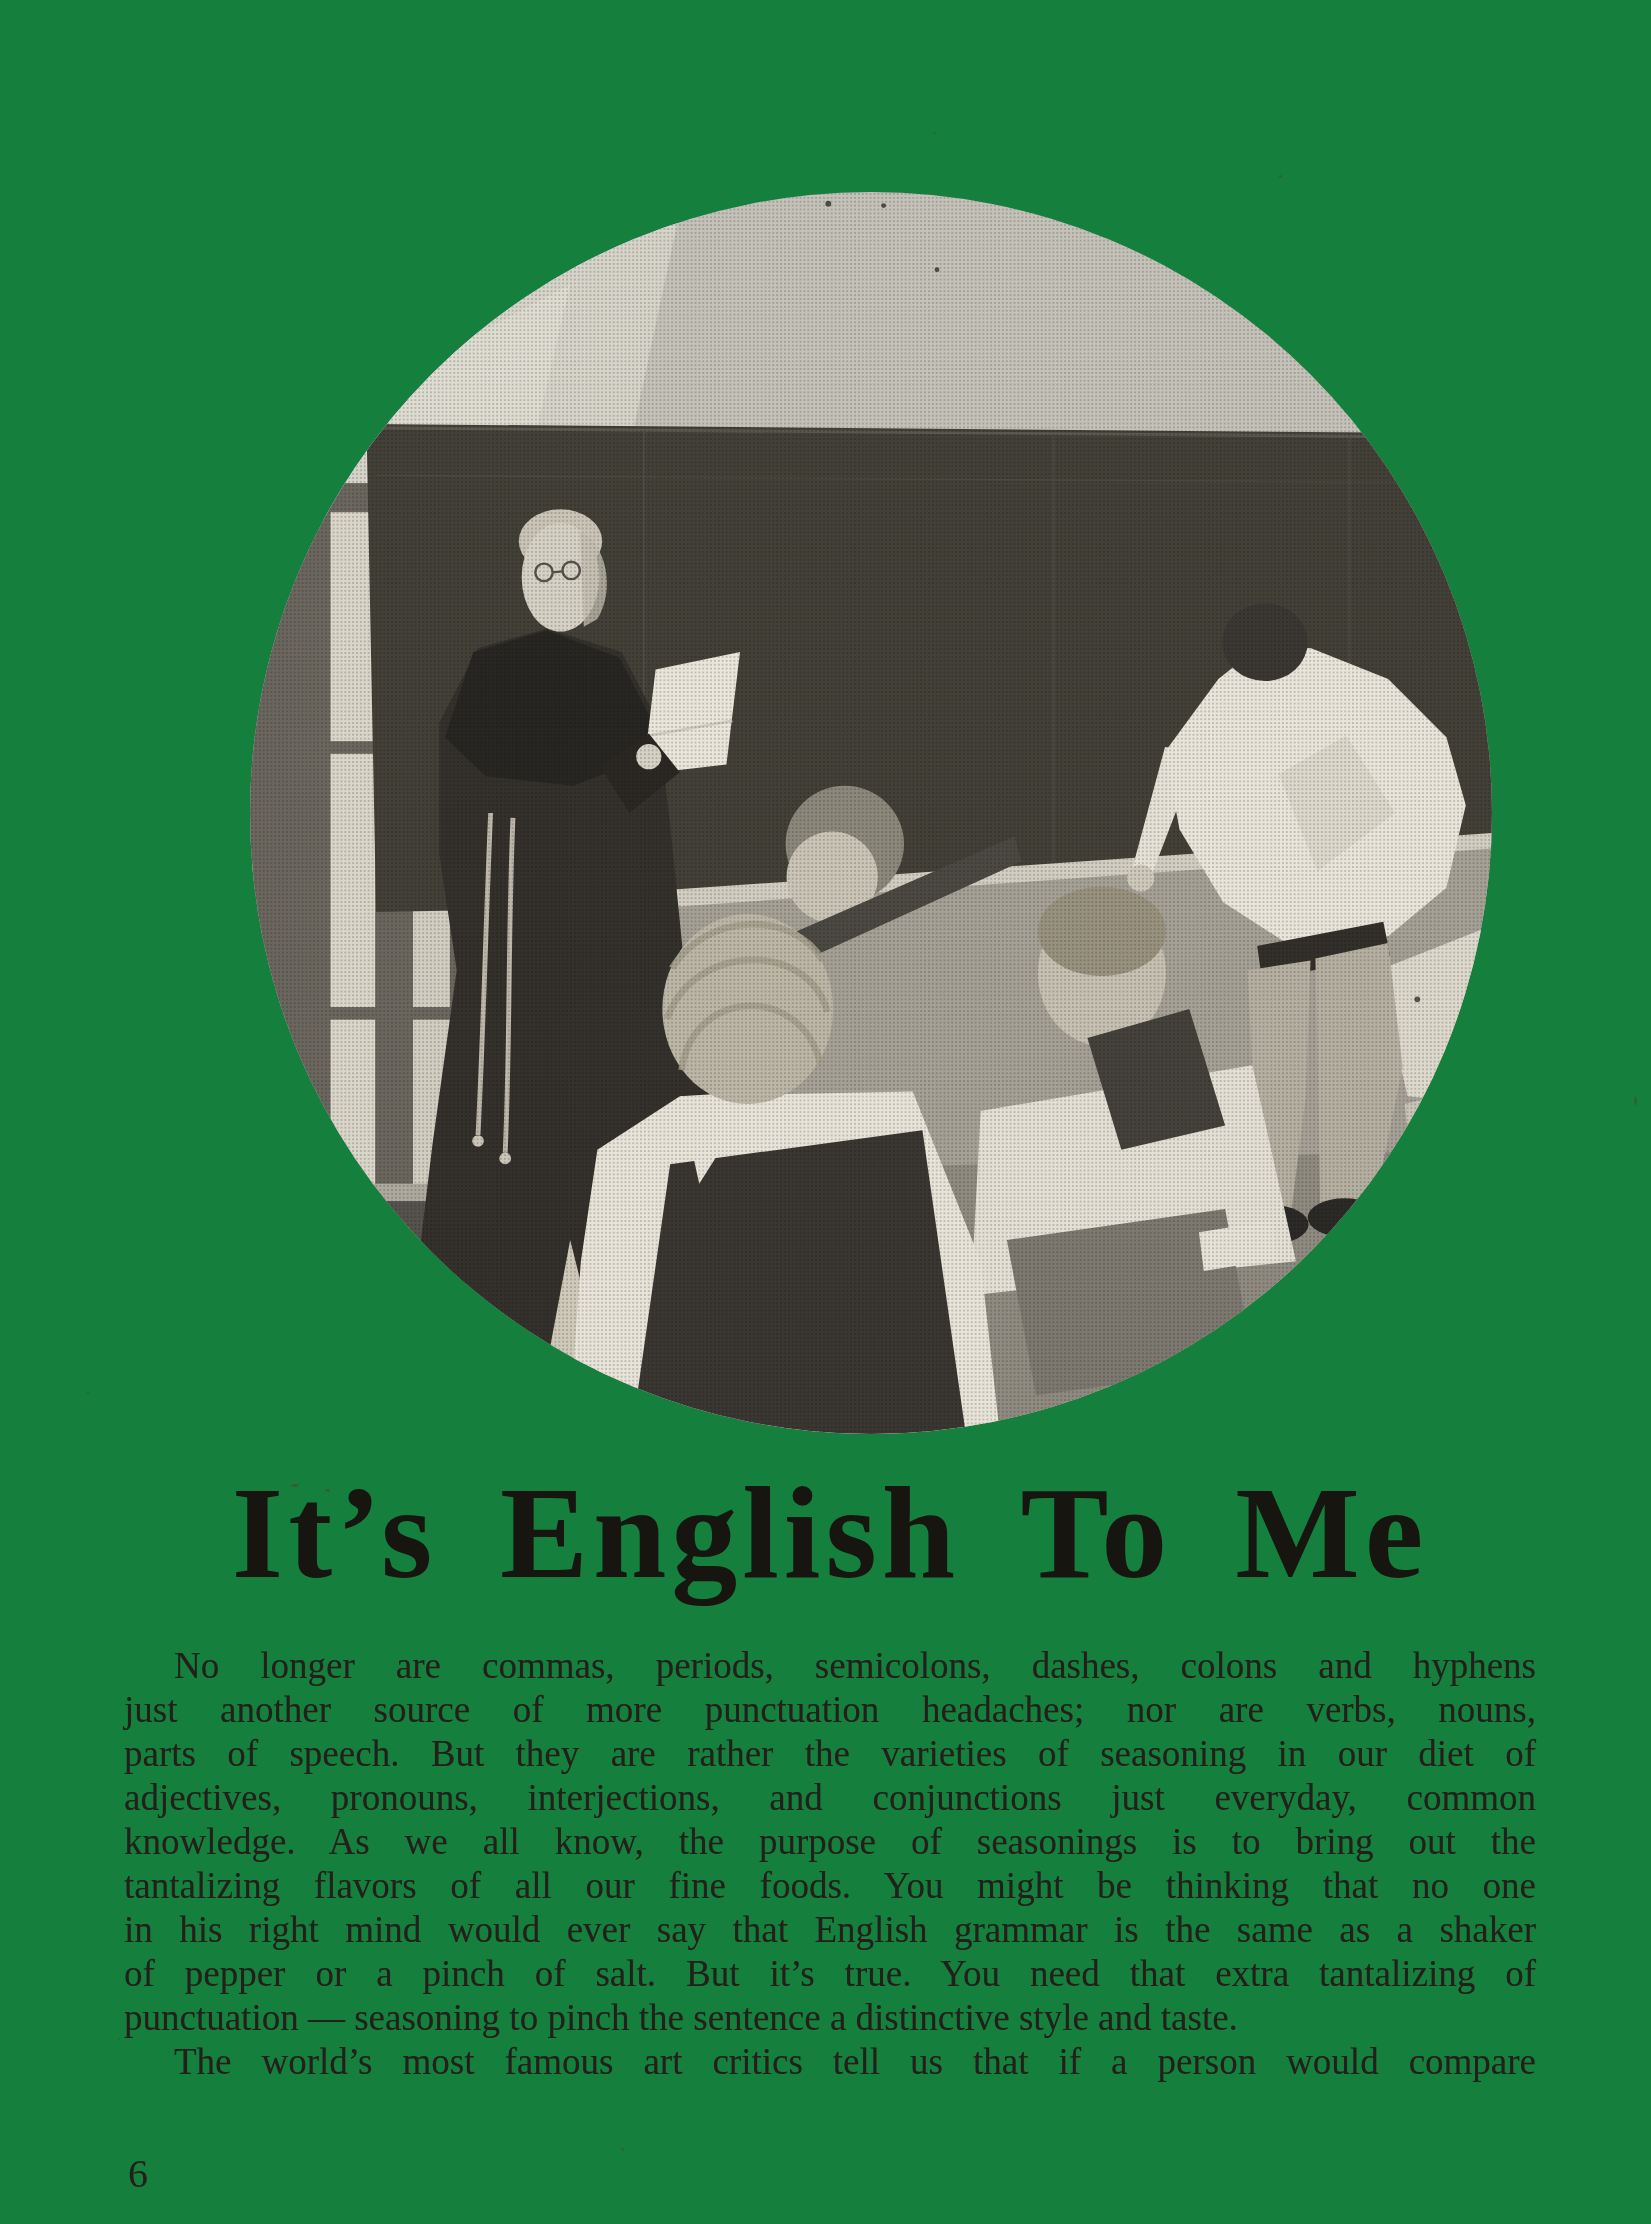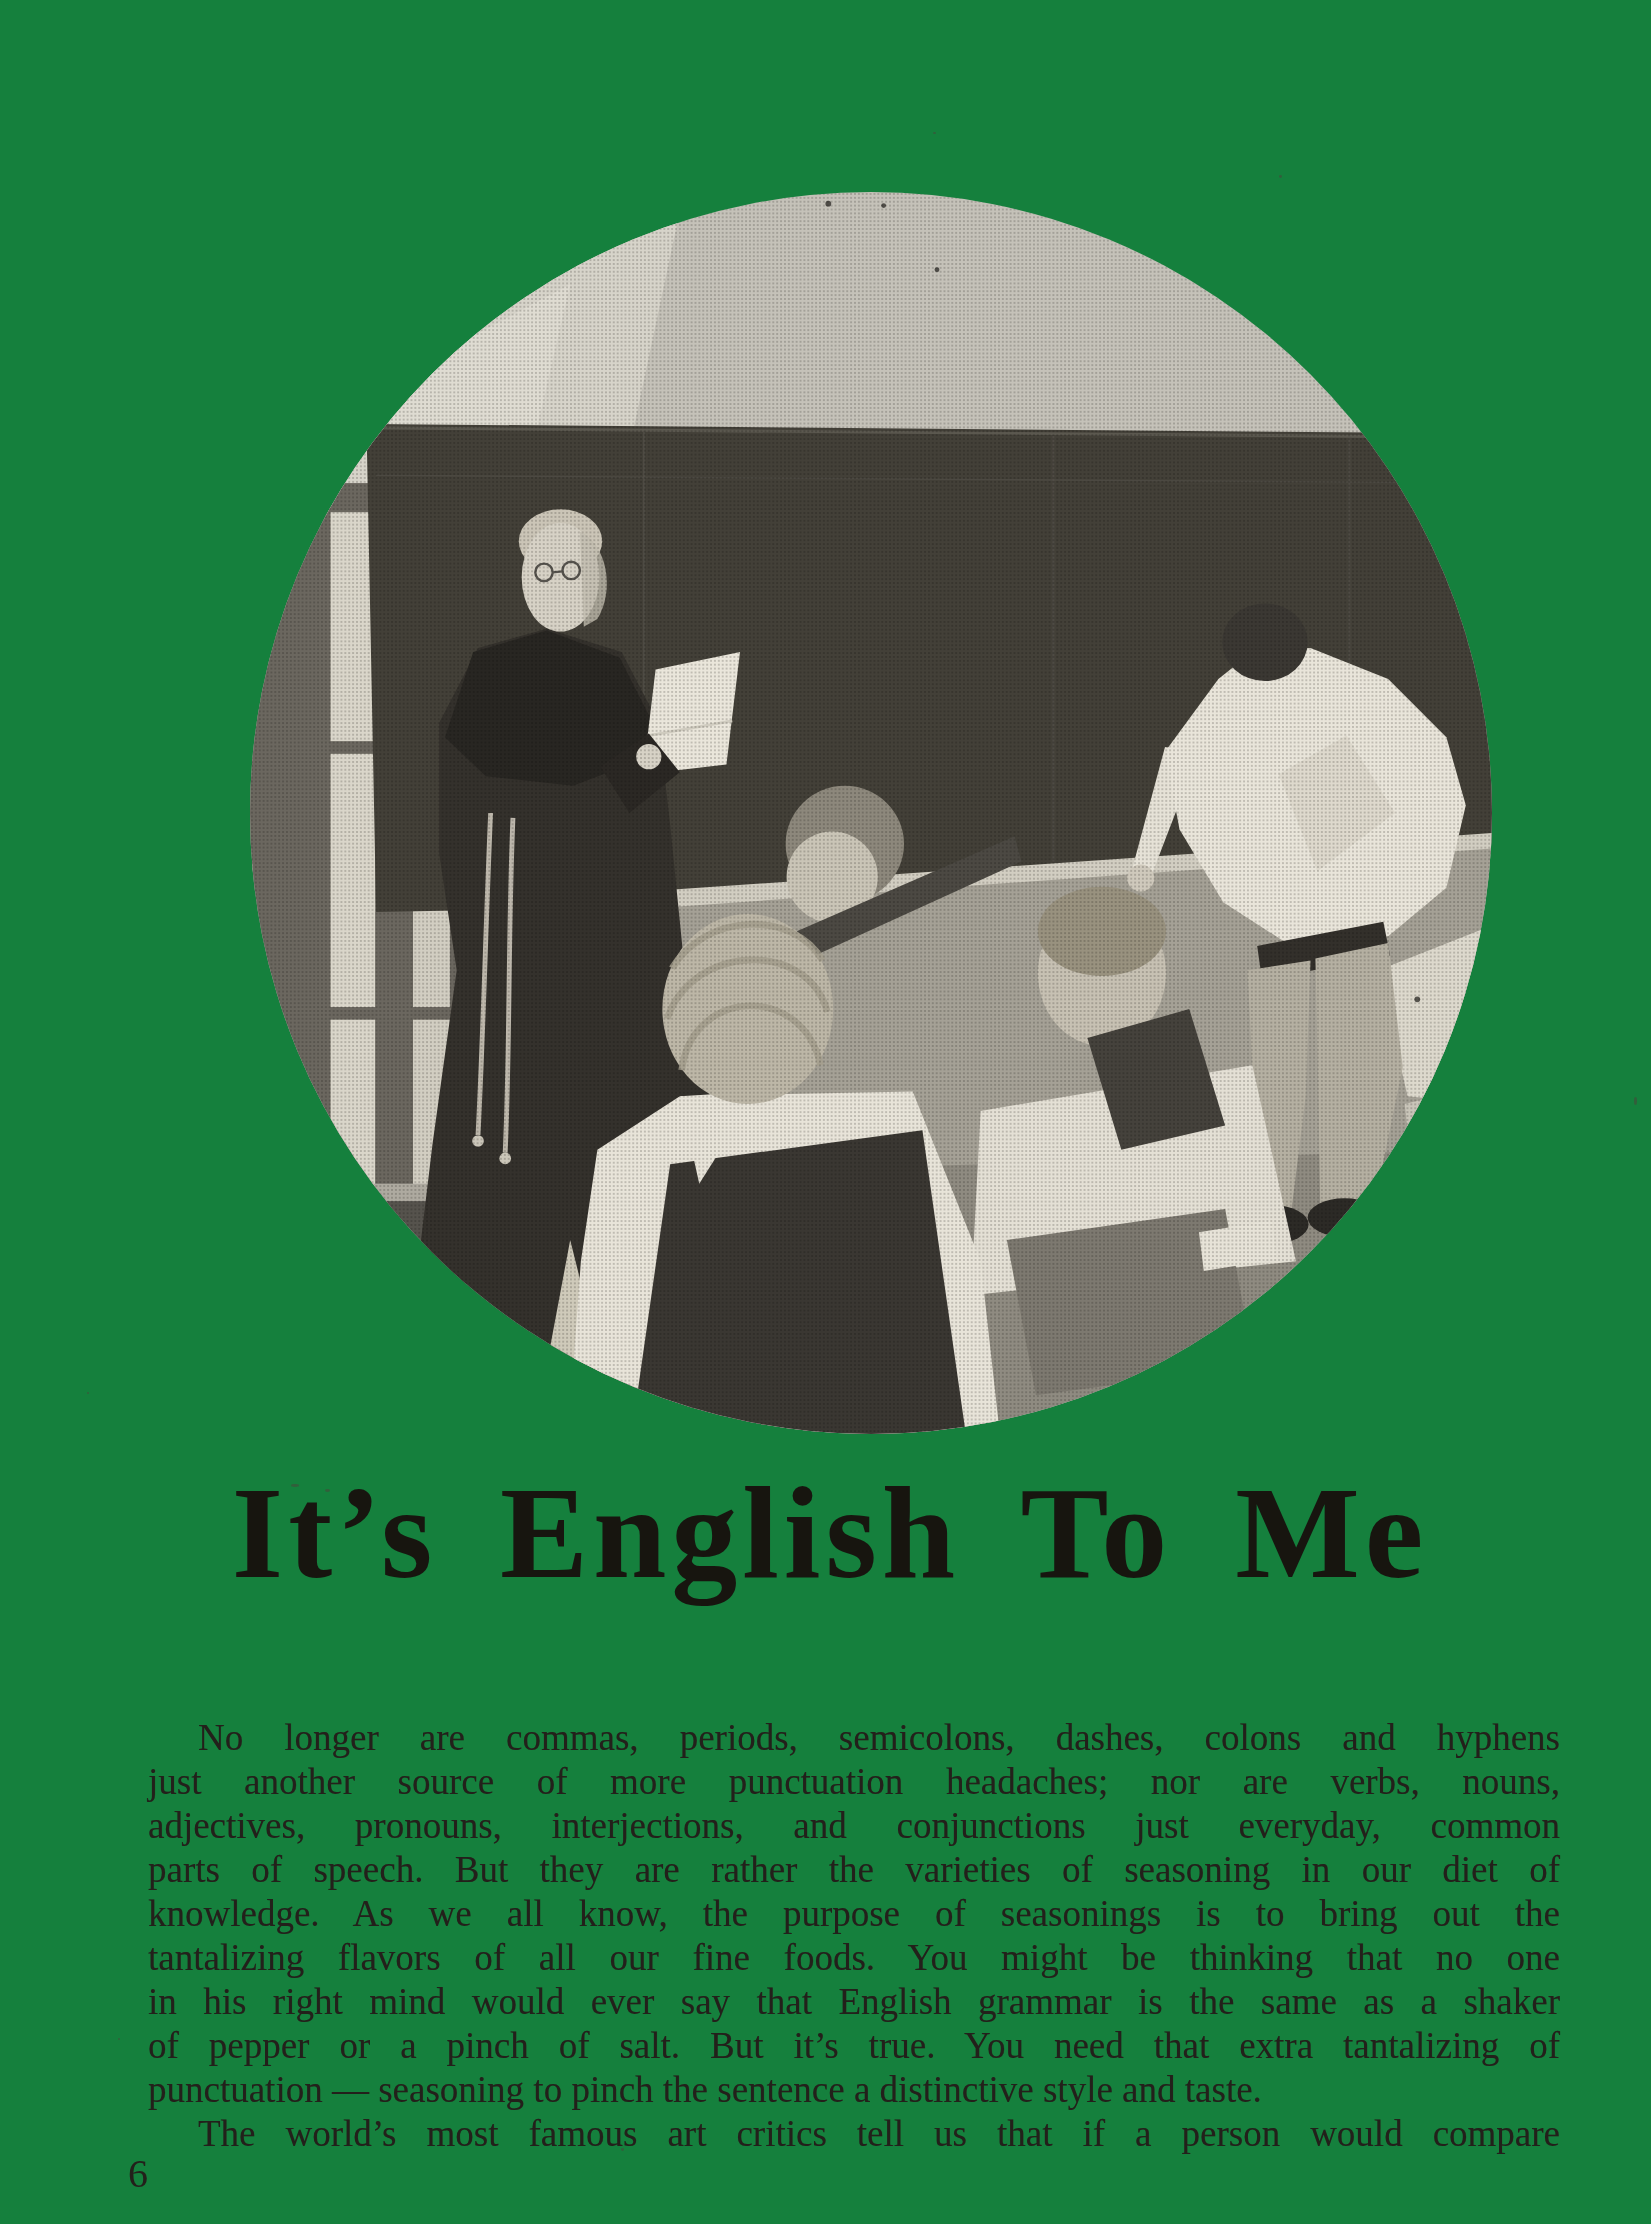--- a/index.html
+++ b/index.html
@@ -25,24 +25,23 @@
     pointer-events:none;
   }
   .title{
     position:absolute;left:124px;top:1467px;width:1412px;
     margin:0;text-align:center;
     font-weight:bold;font-size:132px;line-height:132px;
     letter-spacing:4.9px;word-spacing:25px;
     color:#17150f;
   }
   .bodytext{
-    position:absolute;left:124px;top:1716px;width:1412px;
+    position:absolute;left:124px;top:1644px;width:1412px;
     font-size:37px;line-height:44px;color:#23201b;
     text-shadow:0.2px 0.2px 0 rgba(45,40,32,0.35);
-    margin-left:24px;
   }
   .bodytext p{margin:0;}
   .j{text-align:justify;text-align-last:justify;}
   .ind{text-indent:50px;}
   .pagenum{
     position:absolute;left:128px;top:2150px;
     font-size:40px;color:#23201b;
   }
   .speck{position:absolute;background:#4a443a;border-radius:50%;opacity:.55;}
 </style>
@@ -169,22 +168,22 @@
       </g>
     </svg>
     <div class="halftone"></div>
   </figure>
 
   <h1 class="title">It’s English To Me</h1>
 
   <div class="bodytext">
     <p class="j ind">No longer are commas, periods, semicolons, dashes, colons and hyphens</p>
     <p class="j">just another source of more punctuation headaches;  nor are verbs, nouns,</p>
+    <p class="j">parts of speech.  But they are rather the varieties of seasoning in our diet of</p>
     <p class="j">adjectives, pronouns, interjections, and conjunctions just everyday, common</p>
-    <p class="j">parts of speech.  But they are rather the varieties of seasoning in our diet of</p>
     <p class="j">knowledge.  As we all know, the purpose of seasonings is to bring out the</p>
     <p class="j">tantalizing flavors of all our fine foods.  You might be thinking that no one</p>
     <p class="j">in his right mind would ever say that English grammar is the same as a shaker</p>
     <p class="j">of pepper or a pinch of salt.  But it’s true.  You need that extra tantalizing of</p>
     <p>punctuation — seasoning to pinch the sentence a distinctive style and taste.</p>
     <p class="j ind">The world’s most famous art critics tell us that if a person would compare</p>
   </div>
 
   <div class="pagenum">6</div>
 

